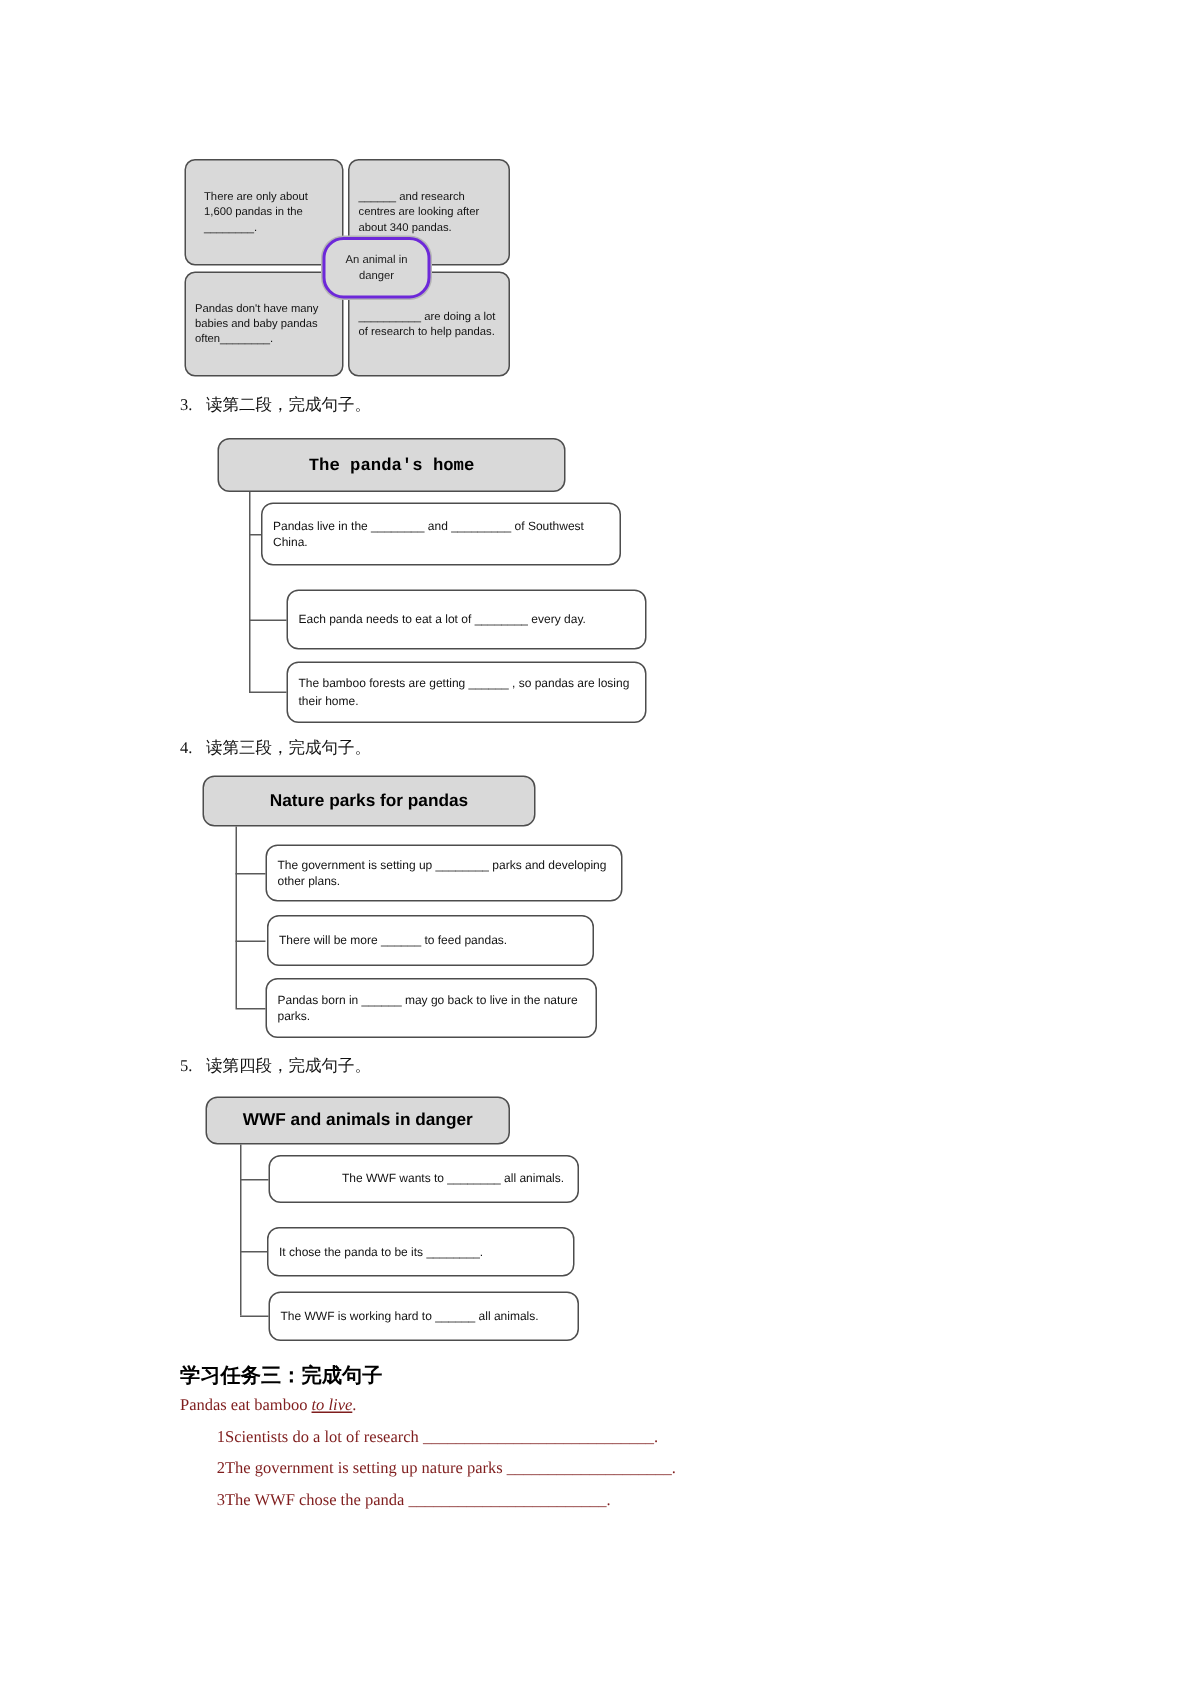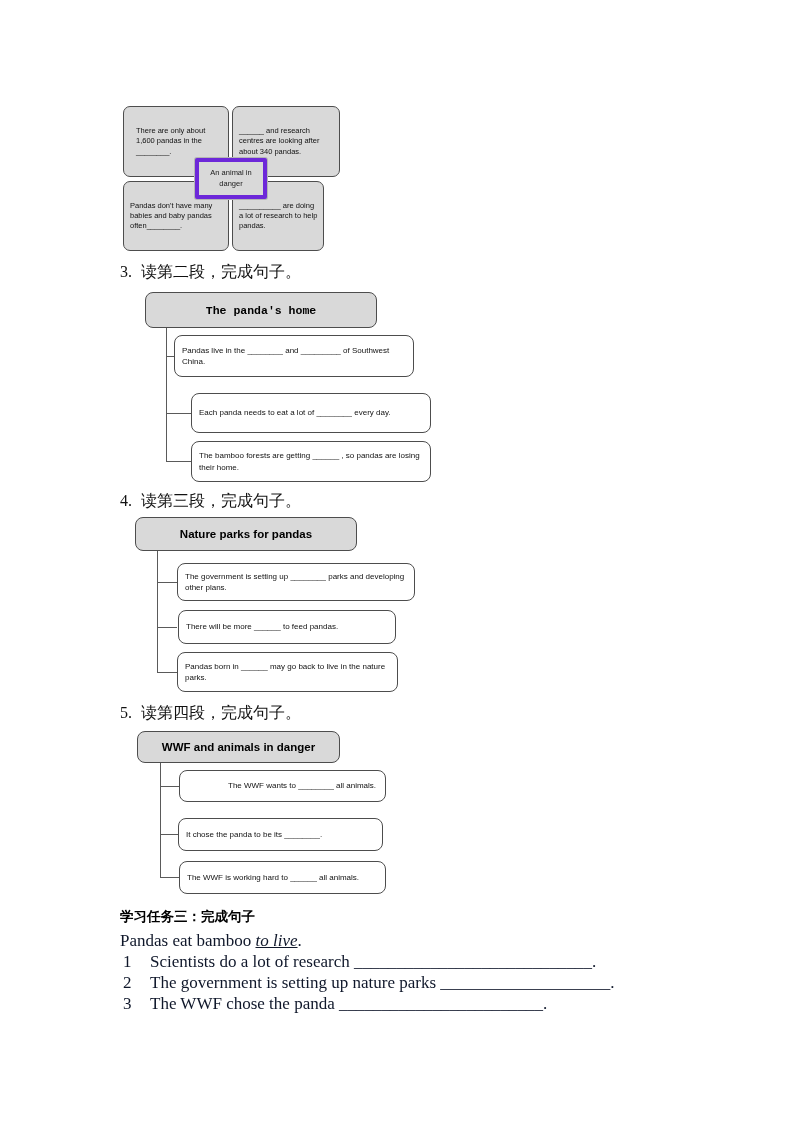--- a/index.html
+++ b/index.html
@@ -7,26 +7,26 @@
     position:relative;width:794px;height:1123px;background:#ffffff;
     font-family:"Liberation Sans",sans-serif;color:#1a1a1a;overflow:hidden;
   }
   
   .mm-cell{
     position:absolute;background:#d9d9d9;border:1px solid #4d4d4d;border-radius:7px;
     display:flex;align-items:center;box-sizing:border-box;
     font-size:7.5px;line-height:1.35;padding:4px 4px 4px 6px;color:#111;
   }
   .mm-center{
-    position:absolute;background:#d9d9d9;border:4px solid #6d28d9;border-radius:2px;
+    position:absolute;background:#d9d9d9;border:2px solid #6d28d9;border-radius:14px;
     box-shadow:0 0 0 1px #b5b5b5;display:flex;align-items:center;justify-content:center;
-    text-align:center;font-size:7.5px;line-height:1.35;box-sizing:border-box;padding:2px;z-index:2;
+    text-align:center;font-size:7.5px;line-height:1.35;box-sizing:border-box;padding:2px;z-index:2;margin-left:20px;
   }
   
-  .sec-heading{position:absolute;font-size:16px;color:#111;white-space:nowrap;
+  .sec-heading{position:absolute;font-size:11px;color:#111;white-space:nowrap;
     font-family:"Liberation Serif","DejaVu Serif",serif;}
   .sec-heading .num{display:inline-block;margin-right:9px;}
   .tree-title{
     position:absolute;background:#d9d9d9;border:1px solid #4d4d4d;border-radius:8px;
     display:flex;align-items:center;justify-content:center;box-sizing:border-box;
     font-weight:bold;font-size:11.5px;color:#000;
   }
   .tree-box{
     position:absolute;background:#ffffff;border:1px solid #4d4d4d;border-radius:8px;
     display:flex;align-items:center;box-sizing:border-box;
@@ -34,41 +34,41 @@
   }
   .vline{position:absolute;width:1px;background:#5a5a5a;}
   .hline{position:absolute;height:1px;background:#5a5a5a;}
   
   .task-heading{
     position:absolute;font-weight:bold;font-size:13.5px;color:#000;white-space:nowrap;
     font-family:"Liberation Sans","DejaVu Sans",sans-serif;
   }
   .serif-line{
     position:absolute;font-family:"Liberation Serif","DejaVu Serif",serif;
-    font-size:17px;color:#0f172a;white-space:nowrap;
+    font-size:11px;color:#7f1d1d;white-space:nowrap;text-align:right;
   }
   .serif-line .item-num{display:inline-block;width:27px;}
   .u-italic{font-style:italic;text-decoration:underline;}
 </style>
 </head>
 <body>
 
 <div class="page">
 
   <div>
     <div class="mm-cell" style="left:123px;top:106px;width:106px;height:71px;padding-left:12px;">
       <span>There are only about 1,600 pandas in the ________.</span>
     </div>
     <div class="mm-cell" style="left:232px;top:106px;width:108px;height:71px;">
       <span>______ and research centres are looking after about 340 pandas.</span>
     </div>
     <div class="mm-cell" style="left:123px;top:181px;width:106px;height:70px;">
       <span>Pandas don't have many babies and baby pandas often________.</span>
     </div>
-    <div class="mm-cell" style="left:232px;top:181px;width:92px;height:70px;">
+    <div class="mm-cell" style="left:232px;top:181px;width:108px;height:70px;">
       <span>__________ are doing a lot of research to help pandas.</span>
     </div>
     <div class="mm-center" style="left:195px;top:158px;width:72px;height:41px;">An animal in danger</div>
   </div>
 
   <div>
     <div class="sec-heading" style="left:120px;top:262px;">
       <span class="num">3.</span><span>读第二段，完成句子。</span>
     </div>
     <div class="tree-title" style="left:145px;top:292px;width:232px;height:36px;font-family:Liberation Mono, monospace;">The panda's home</div>

